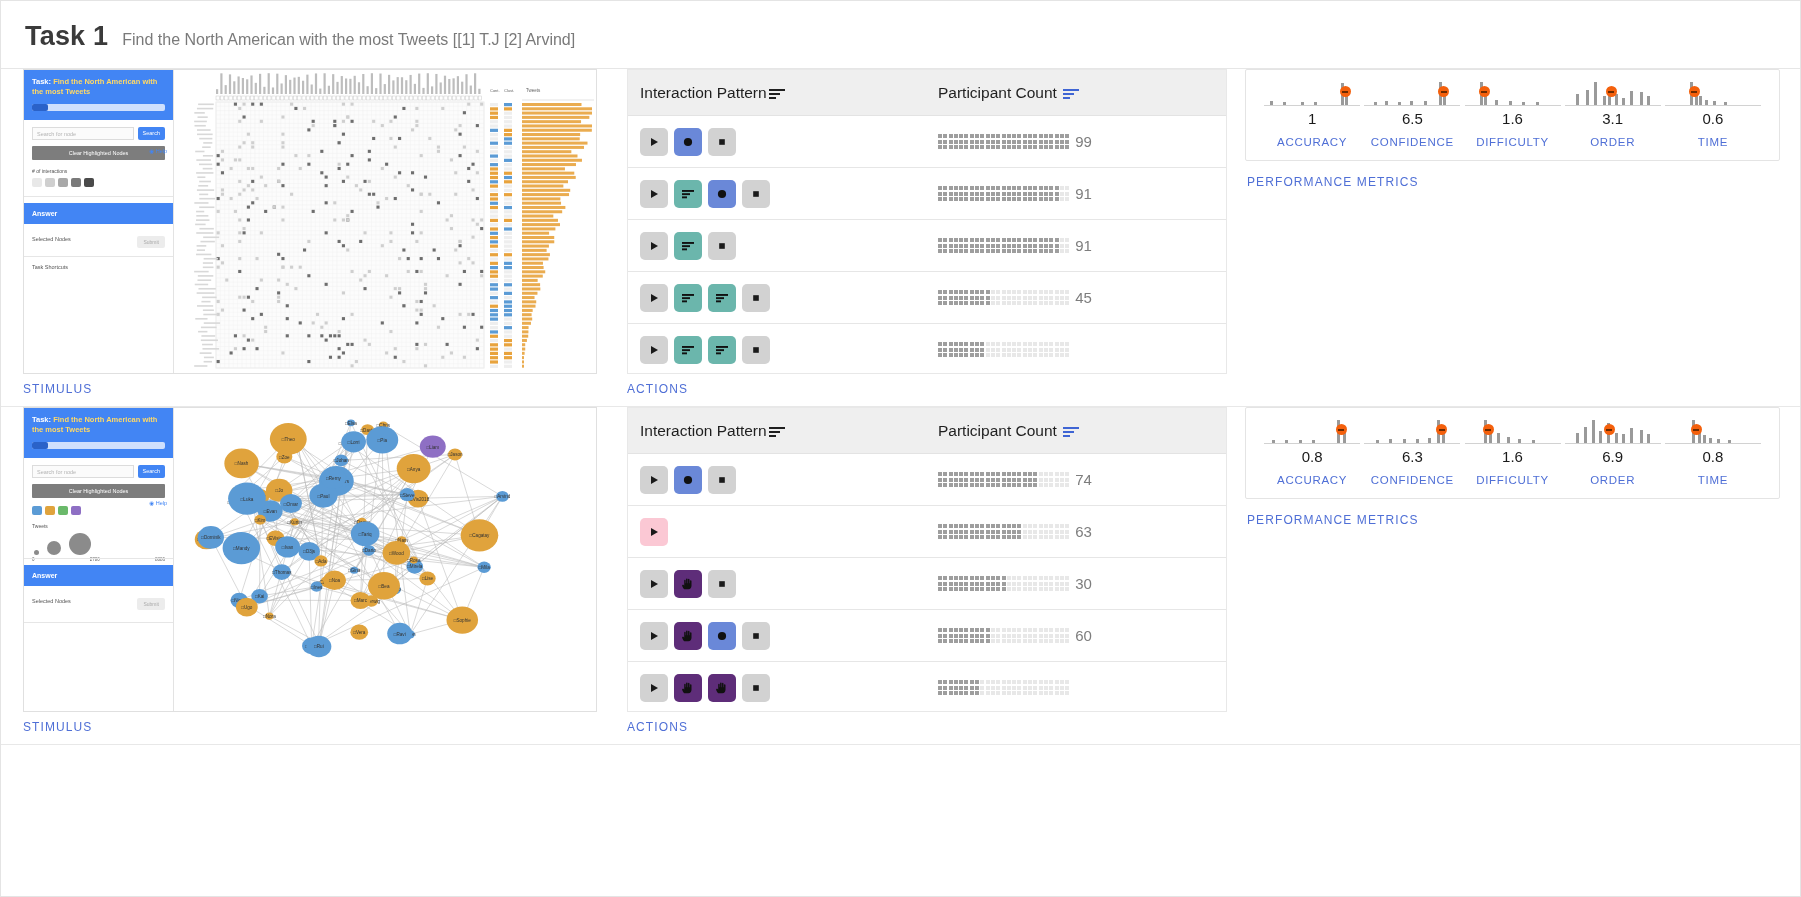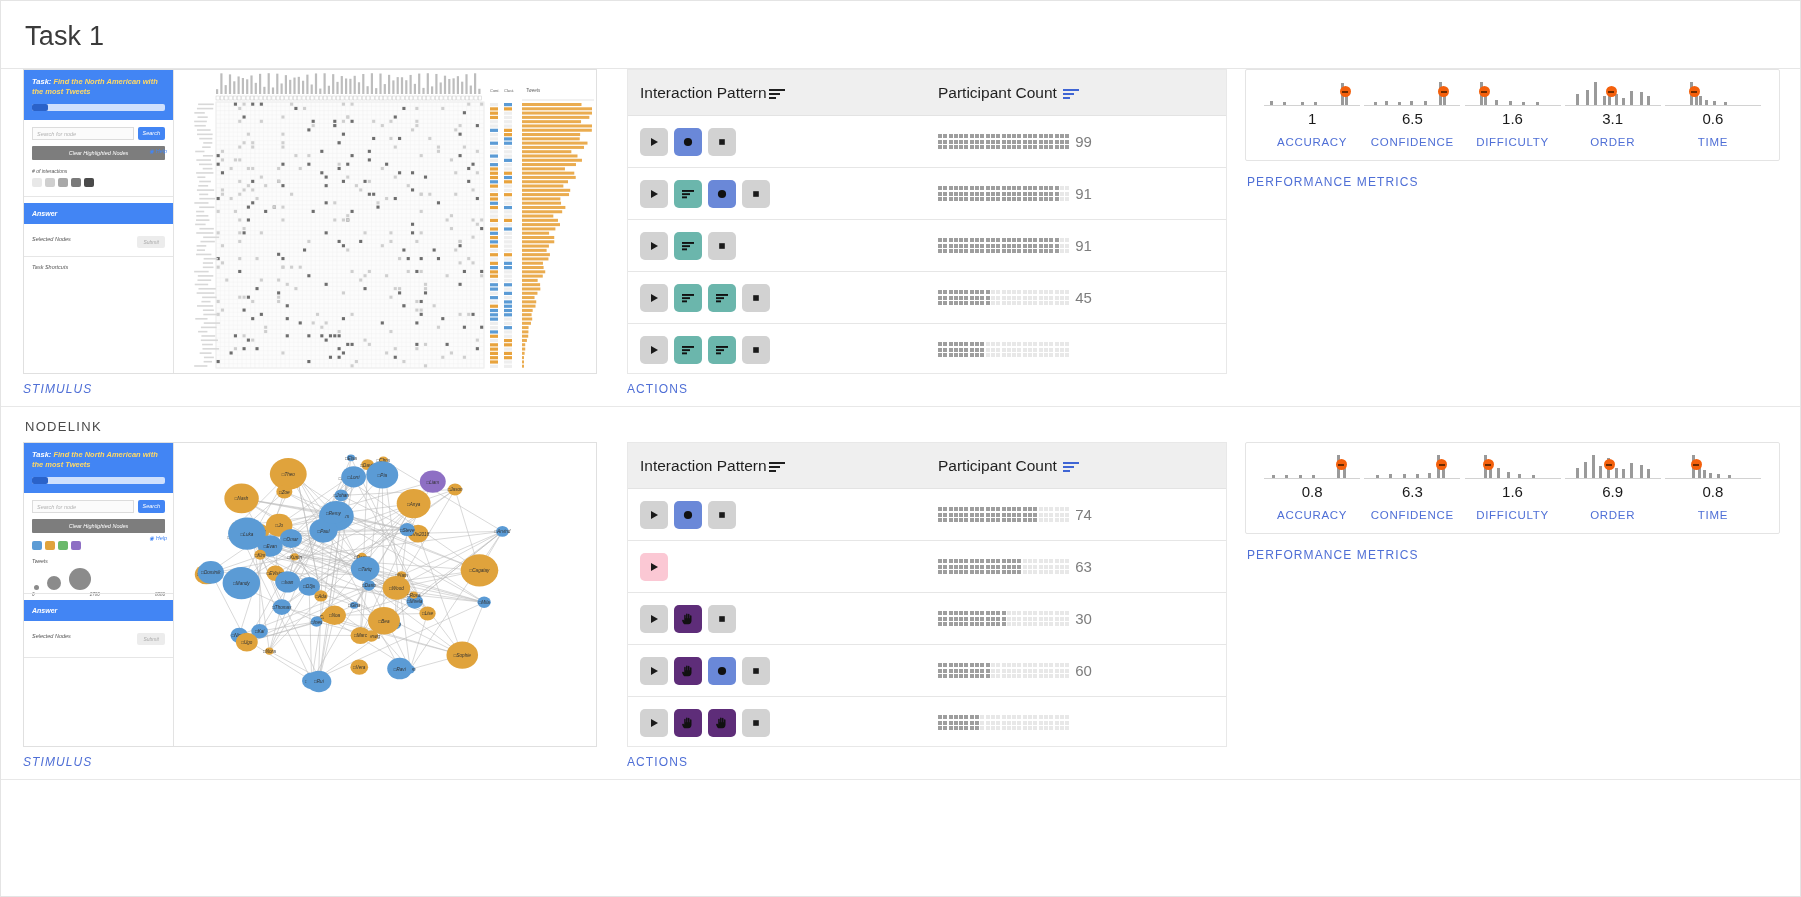--- a/index.html
+++ b/index.html
@@ -17,33 +17,33 @@
     border: 1px solid #e4e4e4;
     overflow: hidden;
   }
 
   
   .task-header {
     display: flex; align-items: baseline; gap: 14px;
     padding: 20px 0 16px 24px;
     border-bottom: 1px solid #e6e6e6;
   }
-  .task-title { font-size: 27px; color: #3b3b3b; font-weight: 400; letter-spacing: .2px; }
+  .task-title { font-size: 27px; color: #3b3b3b; font-weight: 700; letter-spacing: .2px; }
   .task-desc { font-size: 16px; color: #7a7a7a; font-weight: 400; }
 
   
   .section { position: relative; border-bottom: 1px solid #e8e8e8; }
   .section-label {
     font-size: 13px; color: #4a4a4a; letter-spacing: 1.3px;
     padding: 12px 0 8px 24px;
   }
   .section-body { display: flex; align-items: flex-start; padding: 0 0 0 22px; }
 
   
-  .stimulus-col { width: 600px; flex: 0 0 600px; font-style: italic; }
+  .stimulus-col { width: 600px; flex: 0 0 600px; }
   .stimulus-frame {
     width: 574px; height: 305px;
     border: 1px solid #e0e0e0; background: #fff;
     display: flex; overflow: hidden; position: relative;
   }
   .stimulus-caption {
     font-size: 12px; letter-spacing: 1.1px; color: #4f6fd6;
     padding: 8px 0 10px 0;
   }
 
@@ -125,20 +125,21 @@
 
   .explore-label { font-size:13px; color:#4a4a4a; letter-spacing:1.3px; padding:18px 0 10px 24px; }
 </style>
 </head>
 <body>
 
 <div class="page">
 
   <div class="task-header">
     <div class="task-title">Task 1</div>
+    <div class="task-desc">Find the North American with the most Tweets [[1] T.J [2] Arvind]</div>
   </div>
 
   <div id="sections-host">
       <div class="section">
         <div class="section-body">
           <div class="stimulus-col">
             <div class="stimulus-frame">
               <div class="stim-panel">
                 <div class="stim-banner">
                   <div class="stim-banner-text"><b>Task:</b> <span class="hl">Find the North American with the most Tweets</span></div>
@@ -1637,21 +1638,20 @@
                 </div>
                 <div class="metric-val">0.6</div>
                 <div class="metric-name">TIME</div>
               </div>
             </div>
             <div class="metrics-caption">PERFORMANCE METRICS</div>
           </div>
         </div>
       </div>
       <div class="section">
-        <div class="section-label">NODELINK</div>
         <div class="section-body">
           <div class="stimulus-col">
             <div class="stimulus-frame">
               <div class="stim-panel">
                 <div class="stim-banner">
                   <div class="stim-banner-text"><b>Task:</b> <span class="hl">Find the North American with the most Tweets</span></div>
                   <div class="stim-progress">
                     <i></i>
                   </div>
                 </div>

